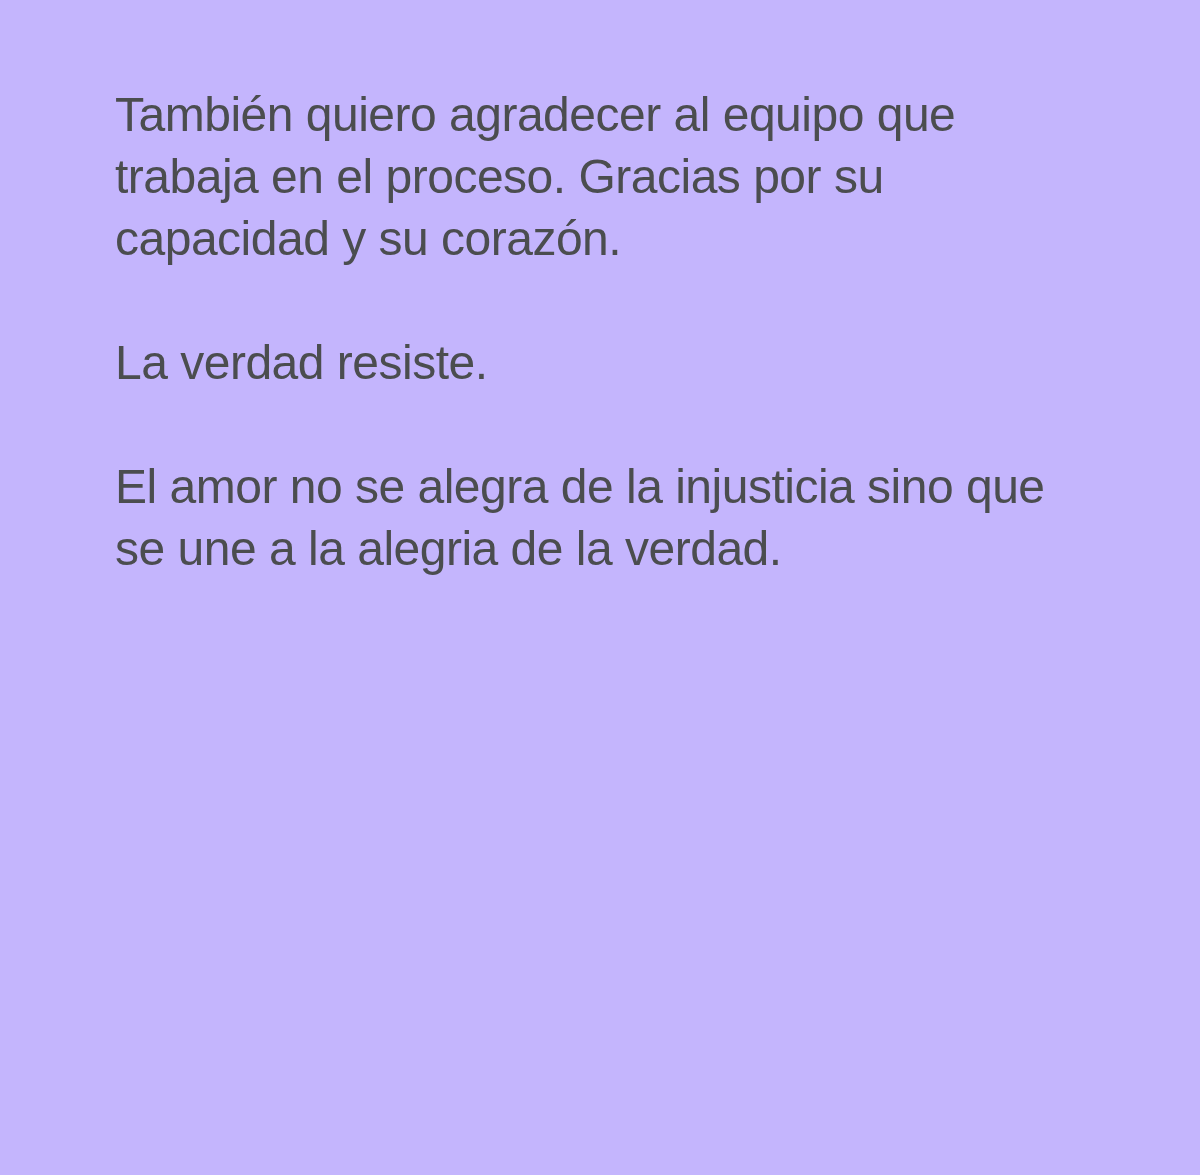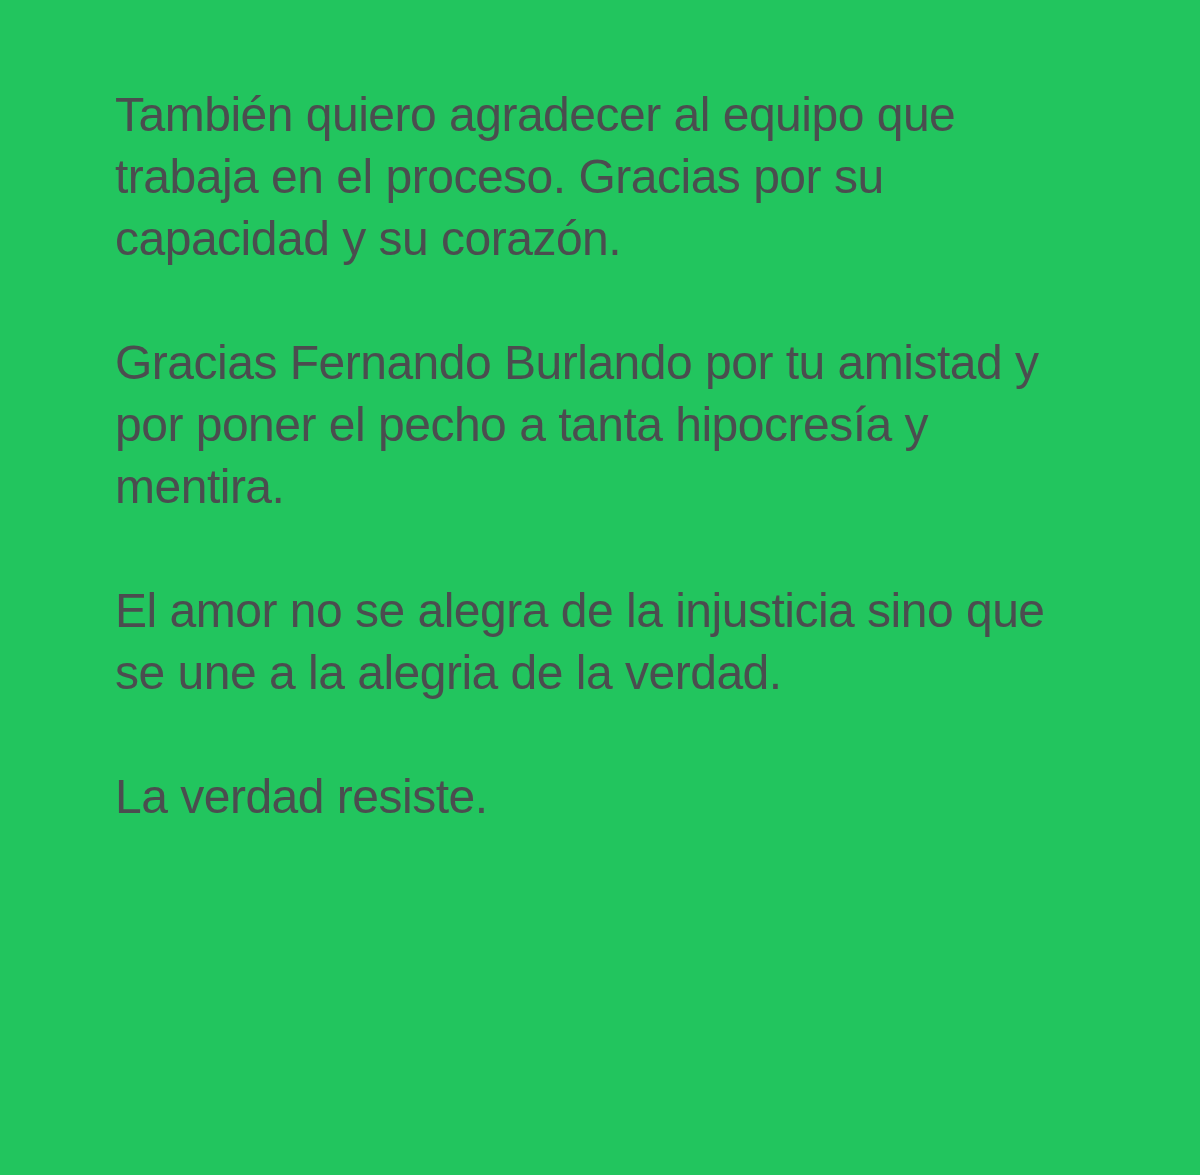--- a/index.html
+++ b/index.html
@@ -11,21 +11,21 @@
     width: 1200px;
     height: 1175px;
     background: #fdfdfd;
     font-family: "Liberation Sans", "DejaVu Sans", sans-serif;
     overflow: hidden;
   }
   .page {
     width: 1200px;
     height: 1175px;
     box-sizing: border-box;
-    background: #22c55e;
+    background: #c4b5fd;
   }
   .letter-text {
     box-sizing: border-box;
     padding: 84px 60px 0 115px;
     width: 1200px;
   }
   .letter-text p {
     margin: 0 0 62px 0;
     font-size: 48px;
     line-height: 62px;
@@ -39,20 +39,17 @@
   }
 </style>
 </head>
 <body style="background: rgb(253, 253, 253);">
 
 <div class="page">
   <main class="letter-text">
       <p style="color: rgb(75, 77, 79);">También quiero agradecer al equipo que
 trabaja en el proceso. Gracias por su
 capacidad y su corazón.</p>
-      <p style="color: rgb(75, 77, 79);">Gracias Fernando Burlando por tu amistad y
-por poner el pecho a tanta hipocresía y
-mentira.</p>
+      <p style="color: rgb(75, 77, 79);">La verdad resiste.</p>
       <p style="color: rgb(75, 77, 79);">El amor no se alegra de la injusticia sino que
 se une a la alegria de la verdad.</p>
-      <p style="color: rgb(75, 77, 79);">La verdad resiste.</p>
     </main>
 </div>
 
 </body></html>

